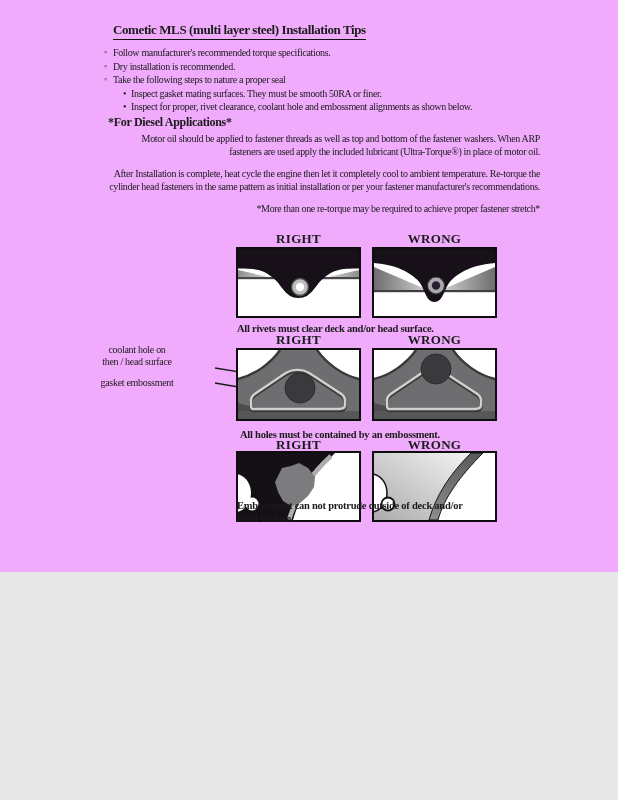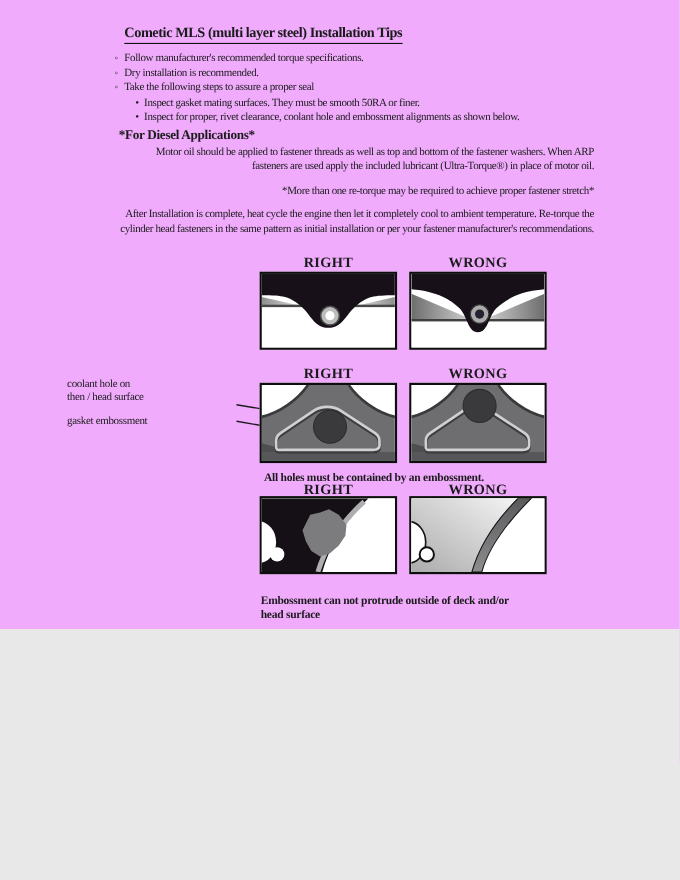--- a/index.html
+++ b/index.html
@@ -16,21 +16,21 @@
   .body-text { font-size:10px; letter-spacing:-0.35px; line-height:13.6px; }
   .b1 { display:flex; }
   .b1 .marker { width:9px; flex:0 0 9px; font-size:9px; }
   .b2 { margin-left:19px; }
   .b2 .marker { width:8px; flex:0 0 8px; font-size:10px; }
   .diesel-h { font-size:12px; font-weight:bold; letter-spacing:-0.3px; margin:0 0 2px 0; }
   .diesel p { margin:0 0 8px 0;text-align:right; }
   .fig-label { font-size:13px; font-weight:bold; letter-spacing:0.3px; text-align:center; width:125px; }
   .fig { border:2px solid #0e0e0e; line-height:0; background:#fff; width:121px; }
   .caption { font-size:10.5px; font-weight:600; letter-spacing:-0.25px; line-height:13px; }
-  .ann { font-size:10px; letter-spacing:-0.3px; line-height:12px; text-align:left; width:152px; }
+  .ann { font-size:10px; letter-spacing:-0.3px; line-height:12px; text-align:center; width:152px; }
   .leader { pointer-events:none; }
   .warranty { font-size:5.8px; line-height:7.3px; letter-spacing:-0.05px; color:#2a2a2a; width:408px; }
   .warranty .wh { font-size:6.2px; font-weight:bold; margin:0 0 6.5px 0; }
   .warranty p { margin:0 0 6.5px 0; }
   .warranty p.tight { margin-bottom:0; }
   .pagenum { font-size:17px; letter-spacing:0.3px; color:#2b2b2b; }
 </style>
 </head>
 <body>
 
@@ -42,37 +42,37 @@
     <div class="b1">
       <span class="marker">◦</span>
       <span>Follow manufacturer's recommended torque specifications.</span>
     </div>
     <div class="b1">
       <span class="marker">◦</span>
       <span>Dry installation is recommended.</span>
     </div>
     <div class="b1">
       <span class="marker">◦</span>
-      <span>Take the following steps to assure a proper seal</span>
+      <span>Take the following steps to nature a proper seal</span>
     </div>
     <div class="b1 b2">
       <span class="marker">•</span>
       <span>Inspect gasket mating surfaces.  They must be smooth 50RA or finer.</span>
     </div>
     <div class="b1 b2">
       <span class="marker">•</span>
       <span>Inspect for proper, rivet clearance, coolant hole and embossment alignments as shown below.</span>
     </div>
   </div>
 
   <div class="abs body-text diesel" style="left:108px; top:116px; width:432px;">
     <div class="diesel-h">*For Diesel Applications*</div>
     <p>Motor oil should be applied to fastener threads as well as top and bottom of the fastener washers. When ARP fasteners are used apply the included lubricant (Ultra-Torque®) in place of motor oil.</p>
+    <p>After Installation is complete, heat cycle the engine then let it completely cool to ambient temperature. Re-torque the cylinder head fasteners in the same pattern as initial installation or per your fastener manufacturer's recommendations.</p>
     <p>*More than one re-torque may be required to achieve proper fastener stretch*</p>
-    <p>After Installation is complete, heat cycle the engine then let it completely cool to ambient temperature. Re-torque the cylinder head fasteners in the same pattern as initial installation or per your fastener manufacturer's recommendations.</p>
   </div>
 
   <div class="abs fig-label" style="left:236px; top:231px;">RIGHT</div>
   <div class="abs fig-label" style="left:372px; top:231px;">WRONG</div>
 
   <div class="abs fig" style="left:236px; top:247px;">
     <svg width="121" height="67" viewBox="0 0 121 67">
       <defs>
         <linearGradient id="g1a" x1="0" y1="0" x2="1" y2="0">
           <stop offset="0" stop-color="#8e8e8e"></stop>
@@ -108,20 +108,21 @@
       <rect width="121" height="67" fill="#ffffff"></rect>
       <polygon points="0,18 56,42 0,42" fill="url(#g1c)"></polygon>
       <polygon points="121,18 65,42 121,42" fill="url(#g1d)"></polygon>
       <rect x="0" y="41" width="121" height="2.2" fill="#3f3f3f"></rect>
       <path d="M0,0 H121 V14 C97,16 86,23.5 78,30.5 C70,37.5 70,53 60.5,53 C51,53 51,37.5 43,30.5 C35,23.5 24,16 0,14 Z" fill="#171019"></path>
       <circle cx="62" cy="36.5" r="8.5" fill="#ababab" stroke="#333333" stroke-width="1.2"></circle>
       <circle cx="62" cy="36.5" r="4.2" fill="#262031"></circle>
     </svg>
   </div>
 
+  <div class="abs caption" style="left:237px; top:322px;">All rivets must clear deck and/or head surface.</div>
 
   <div class="abs fig-label" style="left:236px; top:332px;">RIGHT</div>
   <div class="abs fig-label" style="left:372px; top:332px;">WRONG</div>
 
   <div class="abs ann" style="left:61px; top:344px;">
     <div>coolant hole on</div>
     <div>then / head surface</div>
   </div>
   <div class="abs ann" style="left:61px; top:377px;">gasket embossment</div>
 
@@ -189,21 +190,21 @@
         </linearGradient>
       </defs>
       <rect width="121" height="67" fill="#ffffff"></rect>
       <path d="M0,0 H97 C76,21 62,42 55,67 H0 Z" fill="url(#g3a)"></path>
       <path d="M55,67 C62,42 76,21 97,0 L109,0 C86,23 70,45 64,67 Z" fill="url(#g3b)" stroke="#161616" stroke-width="1"></path>
       <ellipse cx="-3" cy="40" rx="16" ry="19" fill="#ffffff" stroke="#161616" stroke-width="1.5"></ellipse>
       <circle cx="14" cy="51" r="6.5" fill="#ffffff" stroke="#111111" stroke-width="1.8"></circle>
     </svg>
   </div>
 
-  <div class="abs caption" style="left:237px; top:540px; width:230px;">Embossment can not protrude outside of deck and/or head surface</div>
+  <div class="abs caption" style="left:237px; top:499px; width:230px;">Embossment can not protrude outside of deck and/or head surface</div>
 
   <div class="abs warranty" style="left:106px; top:572px;">
     <div class="wh">Warranty Disclaimer*</div>
     <p>Due to the nature of performance applications, the parts in this catalog are sold without any express warranty or any implied warranty of merchantability or fitness for a particular purpose.  Cometic Gasket Inc., shall not, under any circumstances, be liable for any special, incidental or consequential damages, including, person, party or property, but not limited to, damage, or loss of property or equipment, loss of profits or revenue, cost of purchased or replacement goods, or claims of customers of the purchase, which may arise and/or result from sale, installation or use of these parts.  Installation of these parts could adversely affect the motor manufacturers warranty coverage.</p>
     <p class="tight">VENUE-The agreed upon venue, in the event of dispute whatsoever between the parties, whether instituted by either party, including, but not limited to, contract terms, payment terms, delivery, type, defects, sufficiency of product, shall be the Court of Common Pleas, Lake County, Ohio or the Painesville Municipal Court, Lake County, Ohio, depending on the amount in controversy.</p>
     <p>This agreement shall be governed by and construed under the laws of the State of Ohio.</p>
     <p>All prices and terms are subject to change without notice.</p>
     <p>Terms COD- Secured with a completed dealer/jobber application on File, COD-Company check with a current credit card number on file.  Open accounts may be established by well rated firms.  A credit application is available upon request.  Open accounts are due payable Net 30 days from date of invoice.  No statement will be sent.  If an account becomes 60 or more days past due, it is subject to being placed on credit hold.  No orders will be shipped or new orders accepted until past due balance is paid.  If an account becomes 90 or more days past due, it is subject to being placed for collections.  All costs of collection are the responsibility of the customer, including attorney fees, court costs, and other expenses of litigation.</p>
     <p>Returns- Authorized (RGA) must be obtained in advance on all returns.  A packing slip or invoice number must accompany the merchandise.  No returns after 30 days from invoice date.  All returns are subject to a 25% restocking charge.  All custom designed and custom manufactured gaskets are non-returnable.</p>
     <p class="tight">Only catalog parts are returnable.</p>

